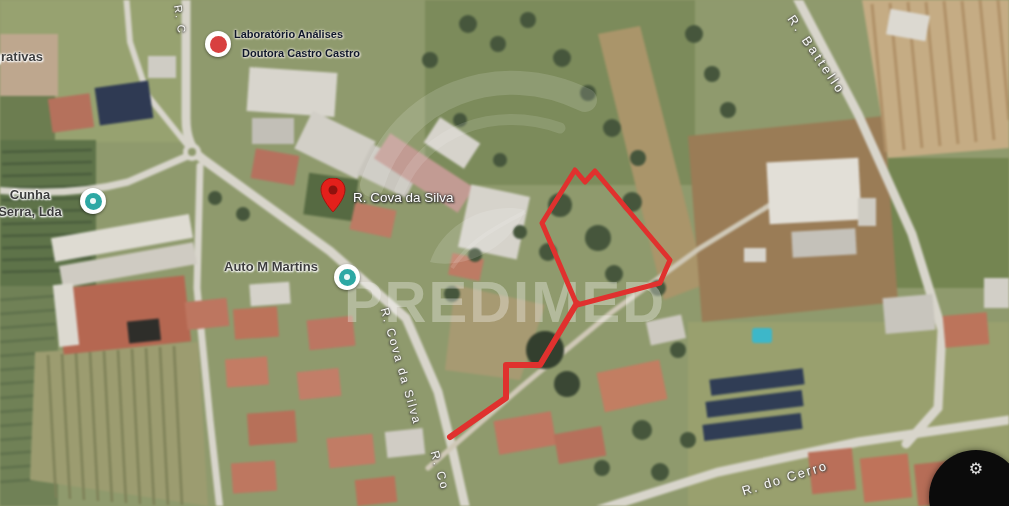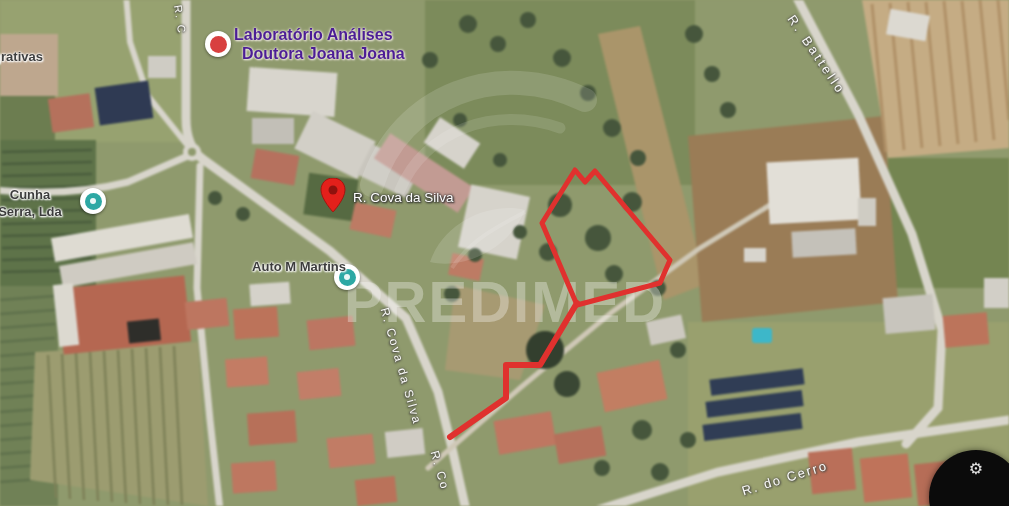--- a/index.html
+++ b/index.html
@@ -5,31 +5,31 @@
   html,body{margin:0;padding:0;background:#222;}
   .stage{position:relative;width:1009px;height:506px;overflow:hidden;
          font-family:"Liberation Sans",sans-serif;background:#8f9a6b;}
   svg{position:absolute;left:0;top:0;}
   .terrain{filter:blur(1px) saturate(.95);}
   .overlay{pointer-events:none;}
   
   .lbl{position:absolute;white-space:nowrap;}
   .poi-lbl{color:#3c3c3c;font-size:13px;font-weight:700;line-height:17px;
     text-shadow:0 0 2px #fff,0 0 2px #fff,0 0 3px #fff,1px 1px 2px #fff;}
-  .lab-lbl{color:#4c1d95;font-size:16px;font-weight:700;line-height:19px;
+  .lab-lbl{color:#0f172a;font-size:11px;font-weight:700;line-height:19px;
     text-shadow:0 0 2px #e9e5da,0 0 3px #e9e5da,1px 1px 2px #e9e5da;}
   .street{color:#fcfcfa;font-size:12.5px;font-weight:500;letter-spacing:2px;
     text-shadow:0 0 2px #5a5a52,0 0 3px #5a5a52,1px 1px 2px #44443e;
     transform-origin:0 0;}
   .pin-lbl{color:#fff;font-size:13.5px;font-weight:500;
     text-shadow:0 0 2px #333,0 0 3px #333,1px 1px 2px #222;}
   .lbl-lab{left:234px;top:25px;}
   .lbl-integrativas{left:-30px;top:48px;color:#3f3f3f;}
   .lbl-cunha{left:-14px;top:186px;width:88px;text-align:center;}
-  .lbl-auto{left:224px;top:258px;width:122px;text-align:right;}
+  .lbl-auto{left:224px;top:258px;width:122px;text-align:left;}
   .lbl-pin{left:353px;top:190px;}
   .st-battello{left:797px;top:12px;transform:rotate(56deg);letter-spacing:3px;font-size:13px;}
   .st-cova{left:391px;top:306px;transform:rotate(74deg);font-size:12px;}
   .st-cova2{left:441px;top:449px;transform:rotate(74deg);font-size:12px;}
   .st-cerro{left:740px;top:484px;transform:rotate(-17deg);font-size:13px;}
   .st-rc{left:184px;top:4px;transform:rotate(82deg);font-size:11px;}
   
   .poi{position:absolute;width:26px;height:26px;border-radius:50%;background:#fff;
        box-shadow:0 1px 3px rgba(0,0,0,.45);display:flex;align-items:center;justify-content:center;}
   .poi .disc{width:17px;height:17px;border-radius:50%;display:flex;align-items:center;justify-content:center;}
@@ -254,21 +254,21 @@
 
   <div class="pin">
     <svg width="26" height="34" viewBox="0 0 26 34">
       <path d="M13 0C6 0 1 5 1 12c0 9 12 22 12 22s12-13 12-22C25 5 20 0 13 0z" fill="#e3201b" stroke="#a31510" stroke-width="1"></path>
       <circle cx="13" cy="12" r="4.5" fill="#8f120e"></circle>
     </svg>
   </div>
 
   <div class="lbl lab-lbl lbl-lab">
     <div>Laboratório Análises</div>
-    <div style="padding-left:8px;">Doutora Joana Joana</div>
+    <div style="padding-left:8px;">Doutora Castro Castro</div>
   </div>
 
   <div class="lbl poi-lbl lbl-integrativas">Integrativas</div>
 
   <div class="lbl poi-lbl lbl-cunha">
     <div>Cunha</div>
     <div>Serra, Lda</div>
   </div>
 
   <div class="lbl poi-lbl lbl-auto">

